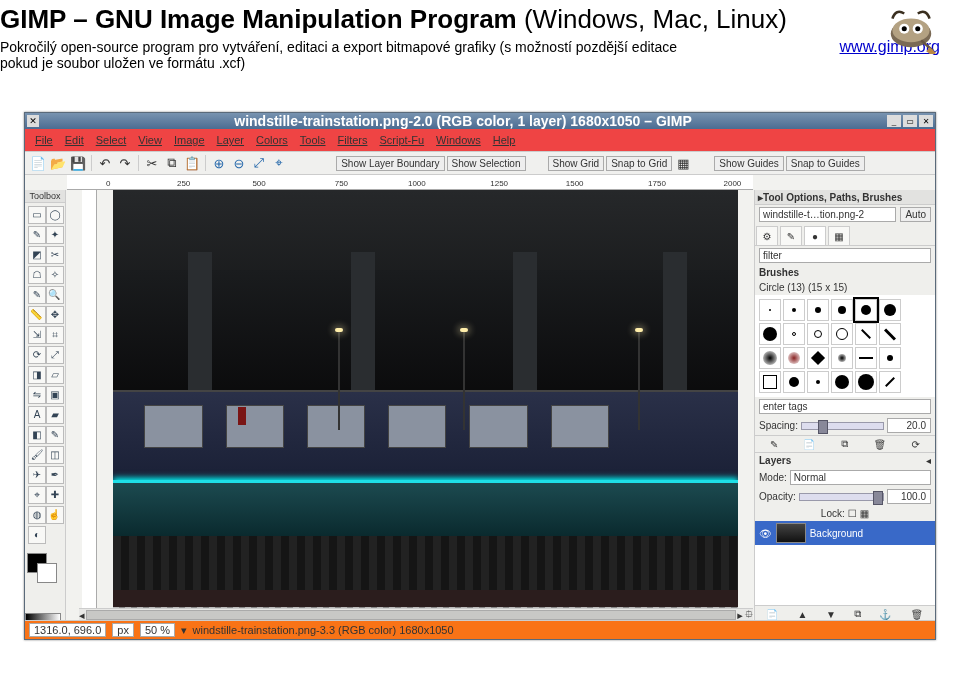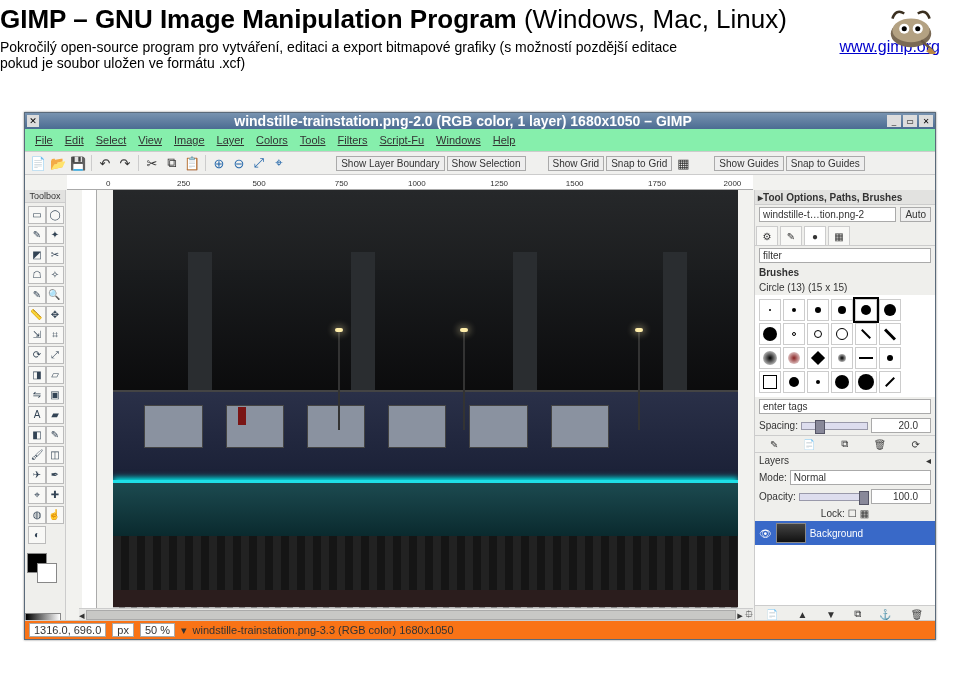--- a/index.html
+++ b/index.html
@@ -7,21 +7,21 @@
   h1 .bold { font-weight:bold; }
   .desc { font-size:14px; color:#000; max-width:700px; margin-bottom:6px; }
   .link { position:absolute; top:38px; right:20px; color:#0000cc; font-size:16px; text-decoration:underline; }
   .logo { position:absolute; top:0; right:22px; width:54px; height:54px; }
 
   .window { position:absolute; left:24px; top:112px; width:910px; height:526px; border:1px solid #5a6a7a; box-shadow:0 0 2px #888; background:#f2f2ef; font-family: "Segoe UI", Tahoma, sans-serif; font-size:11px; color:#333; }
   .titlebar { height:16px; background:linear-gradient(#7893b0,#4b6c92); display:flex; align-items:center; color:#fff; padding:0 2px; }
   .titlebar .cx { width:12px; height:12px; background:#ddd; color:#000; font-size:9px; display:flex; align-items:center; justify-content:center; margin-right:2px; }
   .titlebar .ttl { flex:1; text-align:center; font-size:14px; font-weight:bold; }
   .titlebar .wbtn { width:14px; height:12px; background:#ddd; color:#000; font-size:8px; display:flex; align-items:center; justify-content:center; margin-left:2px; }
-  .menubar { height:18px; background:#86efac; display:flex; align-items:center; padding:2px 6px; gap:4px; border-bottom:1px solid #ccc; }
+  .menubar { height:18px; background:#ef4444; display:flex; align-items:center; padding:2px 6px; gap:4px; border-bottom:1px solid #ccc; }
   .menubar span u { text-decoration:underline; }
   .menubar span { padding:1px 4px; cursor:default; }
   .toolbar { height:22px; background:#f0f0ee; border-bottom:1px solid #ccc; display:flex; align-items:center; padding:0 4px; gap:2px; }
   .tbicon { width:18px; height:18px; display:flex; align-items:center; justify-content:center; font-size:13px; }
   .tbsep { width:1px; height:16px; background:#ccc; margin:0 2px; }
   .tbtn { background:#eee; border:1px solid #aaa; padding:1px 4px; font-size:10px; }
   .ruler { height:14px; background:#fff; border-bottom:1px solid #aaa; display:flex; align-items:flex-end; font-size:8px; position:relative; margin-left:42px; margin-right:182px; }
   .ruler .lbl { position:absolute; bottom:1px; transform:translateX(-50%); }
 
   .body { display:flex; height:444px;gap:16px; }
@@ -63,21 +63,21 @@
   .dtabs { display:flex; border-bottom:1px solid #ccc; }
   .dtab { width:20px; height:18px; border:1px solid #ccc; border-bottom:none; margin:2px 1px 0 1px; display:flex; align-items:center; justify-content:center; background:#f8f8f6; }
   .dpanel { border-bottom:1px solid #ccc; }
   .brushgrid { display:grid; grid-template-columns:repeat(6,22px); grid-auto-rows:22px; gap:2px; padding:4px; background:#fff; }
   .brush { border:1px solid #ccc; display:flex; align-items:center; justify-content:center; }
   .dot { border-radius:50%; background:#000; }
   .sel { outline:2px solid #000; }
   .lrow { display:flex; align-items:center; padding:2px 4px; gap:3px;justify-content:center; }
   .slider { flex:1; height:6px; background:#dde; border:1px solid #99a; position:relative; }
   .slider .knob { position:absolute; top:-3px; left:20%; width:8px; height:12px; background:#889; border:1px solid #556; }
-  .num { width:34px; border:1px solid #aaa; padding:1px 12px; background:#fff; text-align:right; }
+  .num { width:34px; border:1px solid #aaa; padding:1px 4px; background:#fff; text-align:right; }
   .laylist { background:#fff; }
   .layitem { display:flex; align-items:center; padding:2px 4px; gap:4px; background:#3969c8; color:#fff; }
   .thumb { width:28px; height:18px; background:#222; border:1px solid #888; background-image:linear-gradient(#444,#111); }
 
   .statusbar { height:18px; border-top:1px solid #ccc; background:#f97316; display:flex; align-items:center; padding:0 4px; gap:6px; position:absolute; bottom:0; left:0; right:0; }
   .sfld { border:1px solid #aaa; padding:0 4px; background:#fff; }
   .hscroll { position:absolute; bottom:18px; left:54px; right:182px; height:12px; background:#e8e8e6; border-top:1px solid #ccc; display:flex; align-items:center; }
   .hscroll .thumb { flex:1; margin:1px; height:8px; background:#c8c8c6; border:1px solid #aaa; }
 </style>
 </head>
@@ -347,21 +347,21 @@
           <span>✎</span>
           <span>📄</span>
           <span>⧉</span>
           <span>🗑</span>
           <span>⟳</span>
         </div>
       </div>
 
       <div class="dpanel">
         <div class="drow" style="justify-content:space-between">
-          <span style="font-weight:normal">Layers</span>
+          <span style="font-weight:bold">Layers</span>
           <span>◂</span>
         </div>
         <div class="lrow">
           <span>Mode:</span>
           <div class="dsel">Normal</div>
         </div>
         <div class="lrow">
           <span>Opacity:</span>
           <div class="slider">
               <div class="knob" style="left:88%"></div>

